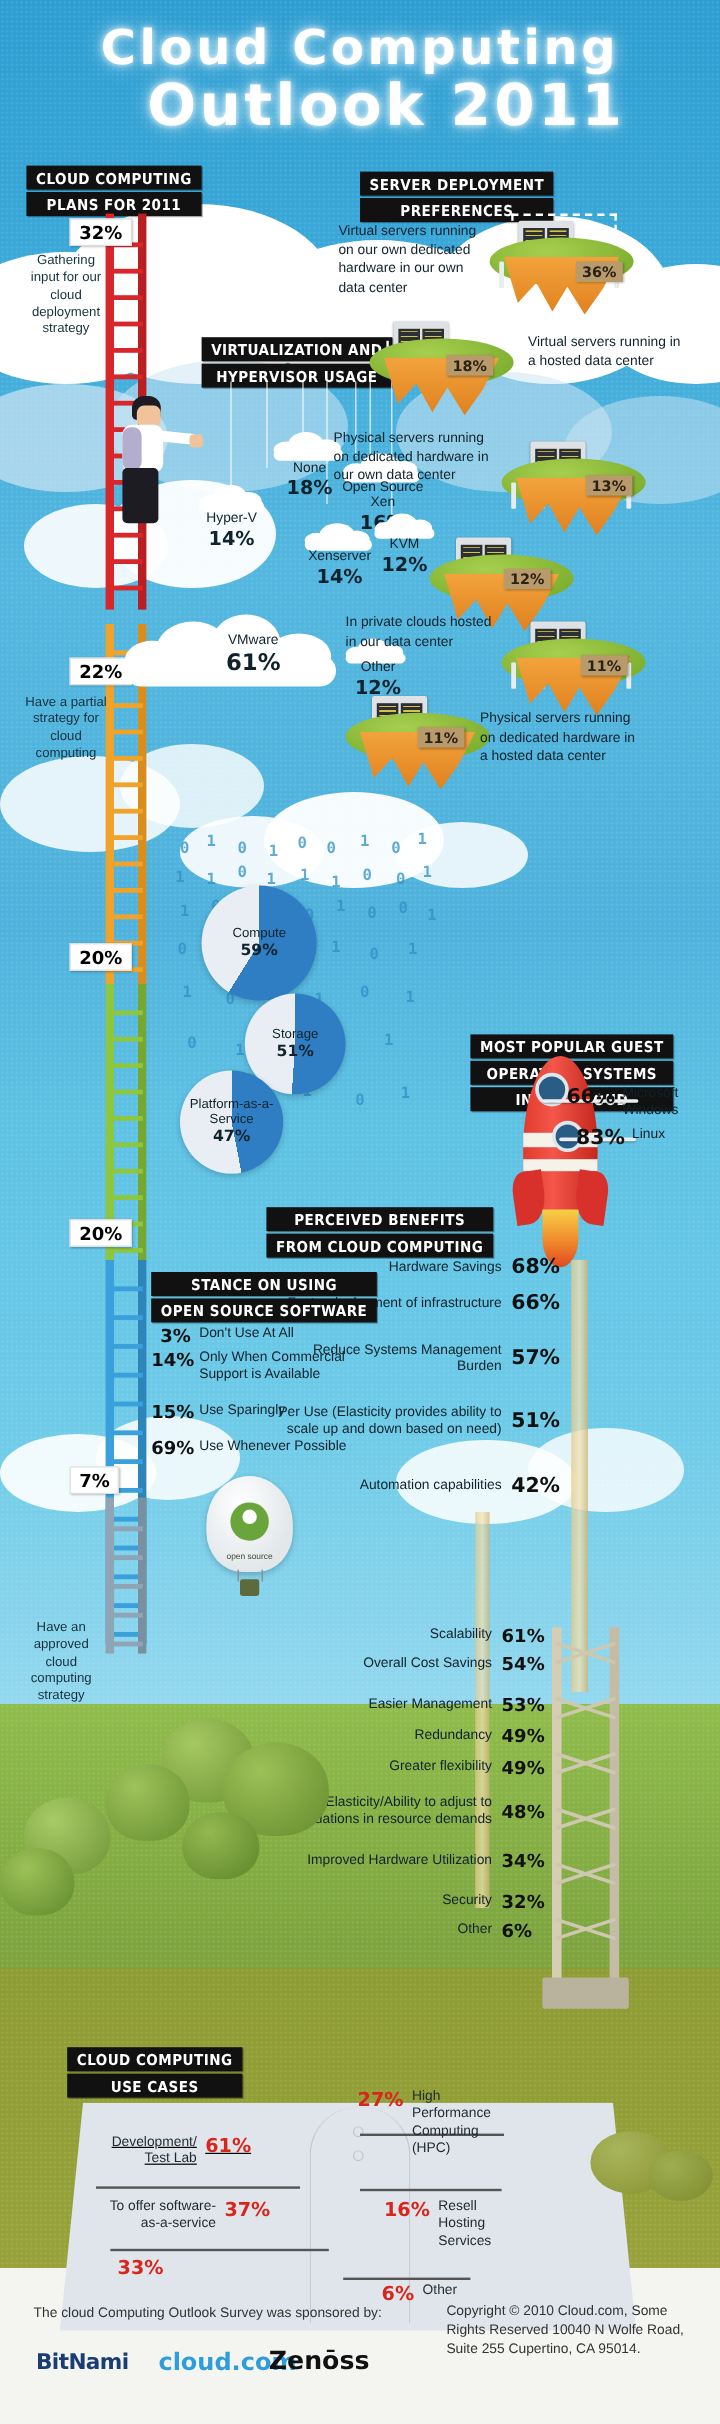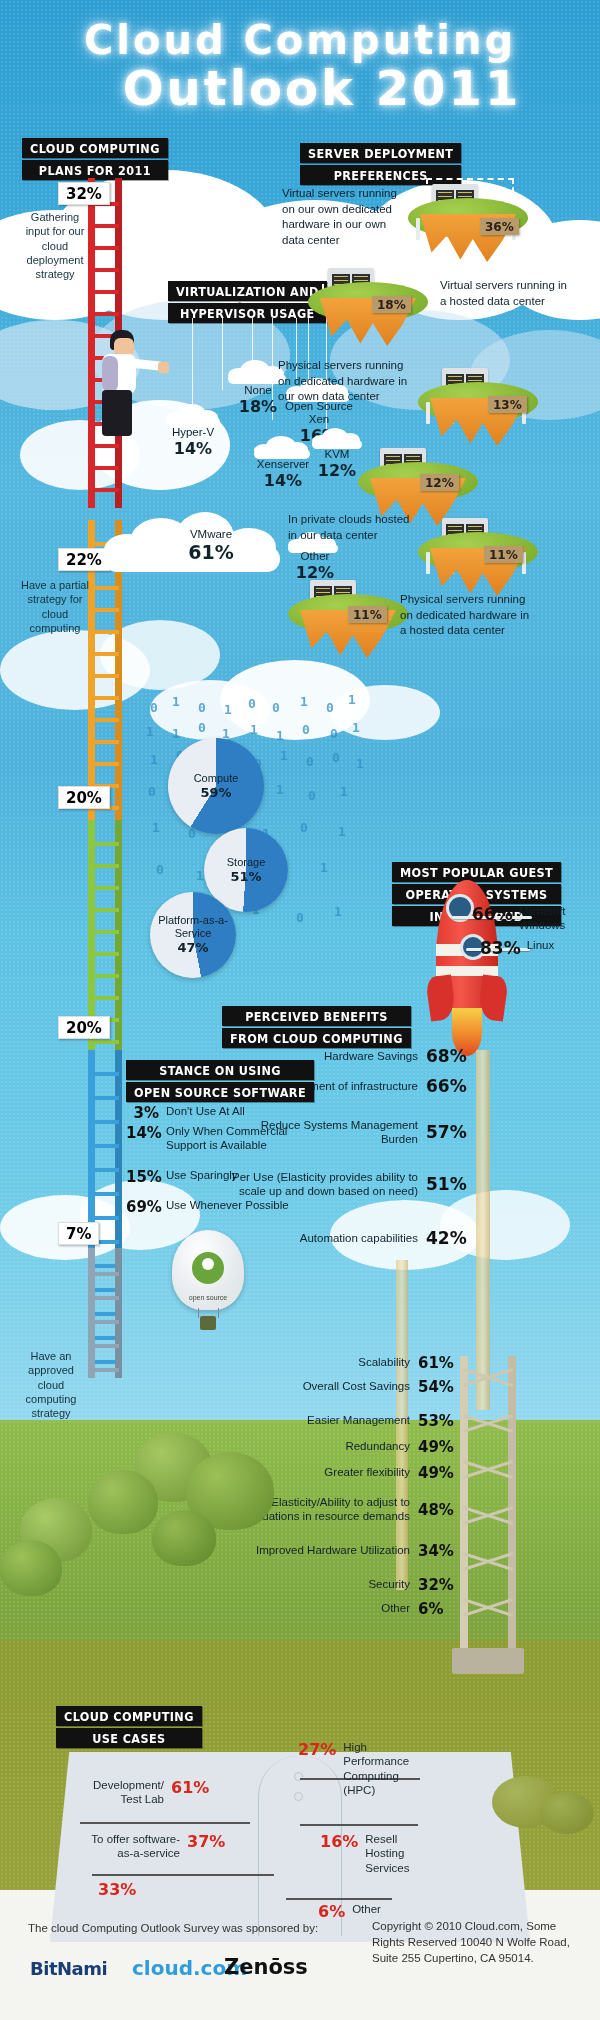--- a/index.html
+++ b/index.html
@@ -740,21 +740,21 @@
   <div style="position:absolute;left:294px;top:1772px;width:9px;height:9px;border:1px solid #9fb0b9;border-radius:50%;opacity:.55;"></div>
   <div style="position:absolute;left:294px;top:1792px;width:9px;height:9px;border:1px solid #9fb0b9;border-radius:50%;opacity:.55;"></div>
 
   <div class="ucline" style="left:300px;top:1778px;width:120px;background:#555;"></div>
   <div class="uc" style="left:298px;top:1740px;">
     <span class="v">27%</span>
     <span class="t" style="width:84px">High Performance Computing (HPC)</span>
   </div>
 
   <div class="ucline" style="left:80px;top:1822px;width:170px;"></div>
-  <div class="uc" style="left:84px;top:1778px;">
+  <div class="uc" style="left:84px;top:1778px;text-decoration:underline;">
     <span class="t" style="width:80px;text-align:right">Development/ Test Lab</span>
     <span class="v">61%</span>
   </div>
 
   <div class="ucline" style="left:300px;top:1824px;width:118px;"></div>
   <div class="uc" style="left:320px;top:1832px;">
     <span class="v">16%</span>
     <span class="t" style="width:70px">Resell Hosting Services</span>
   </div>
 

